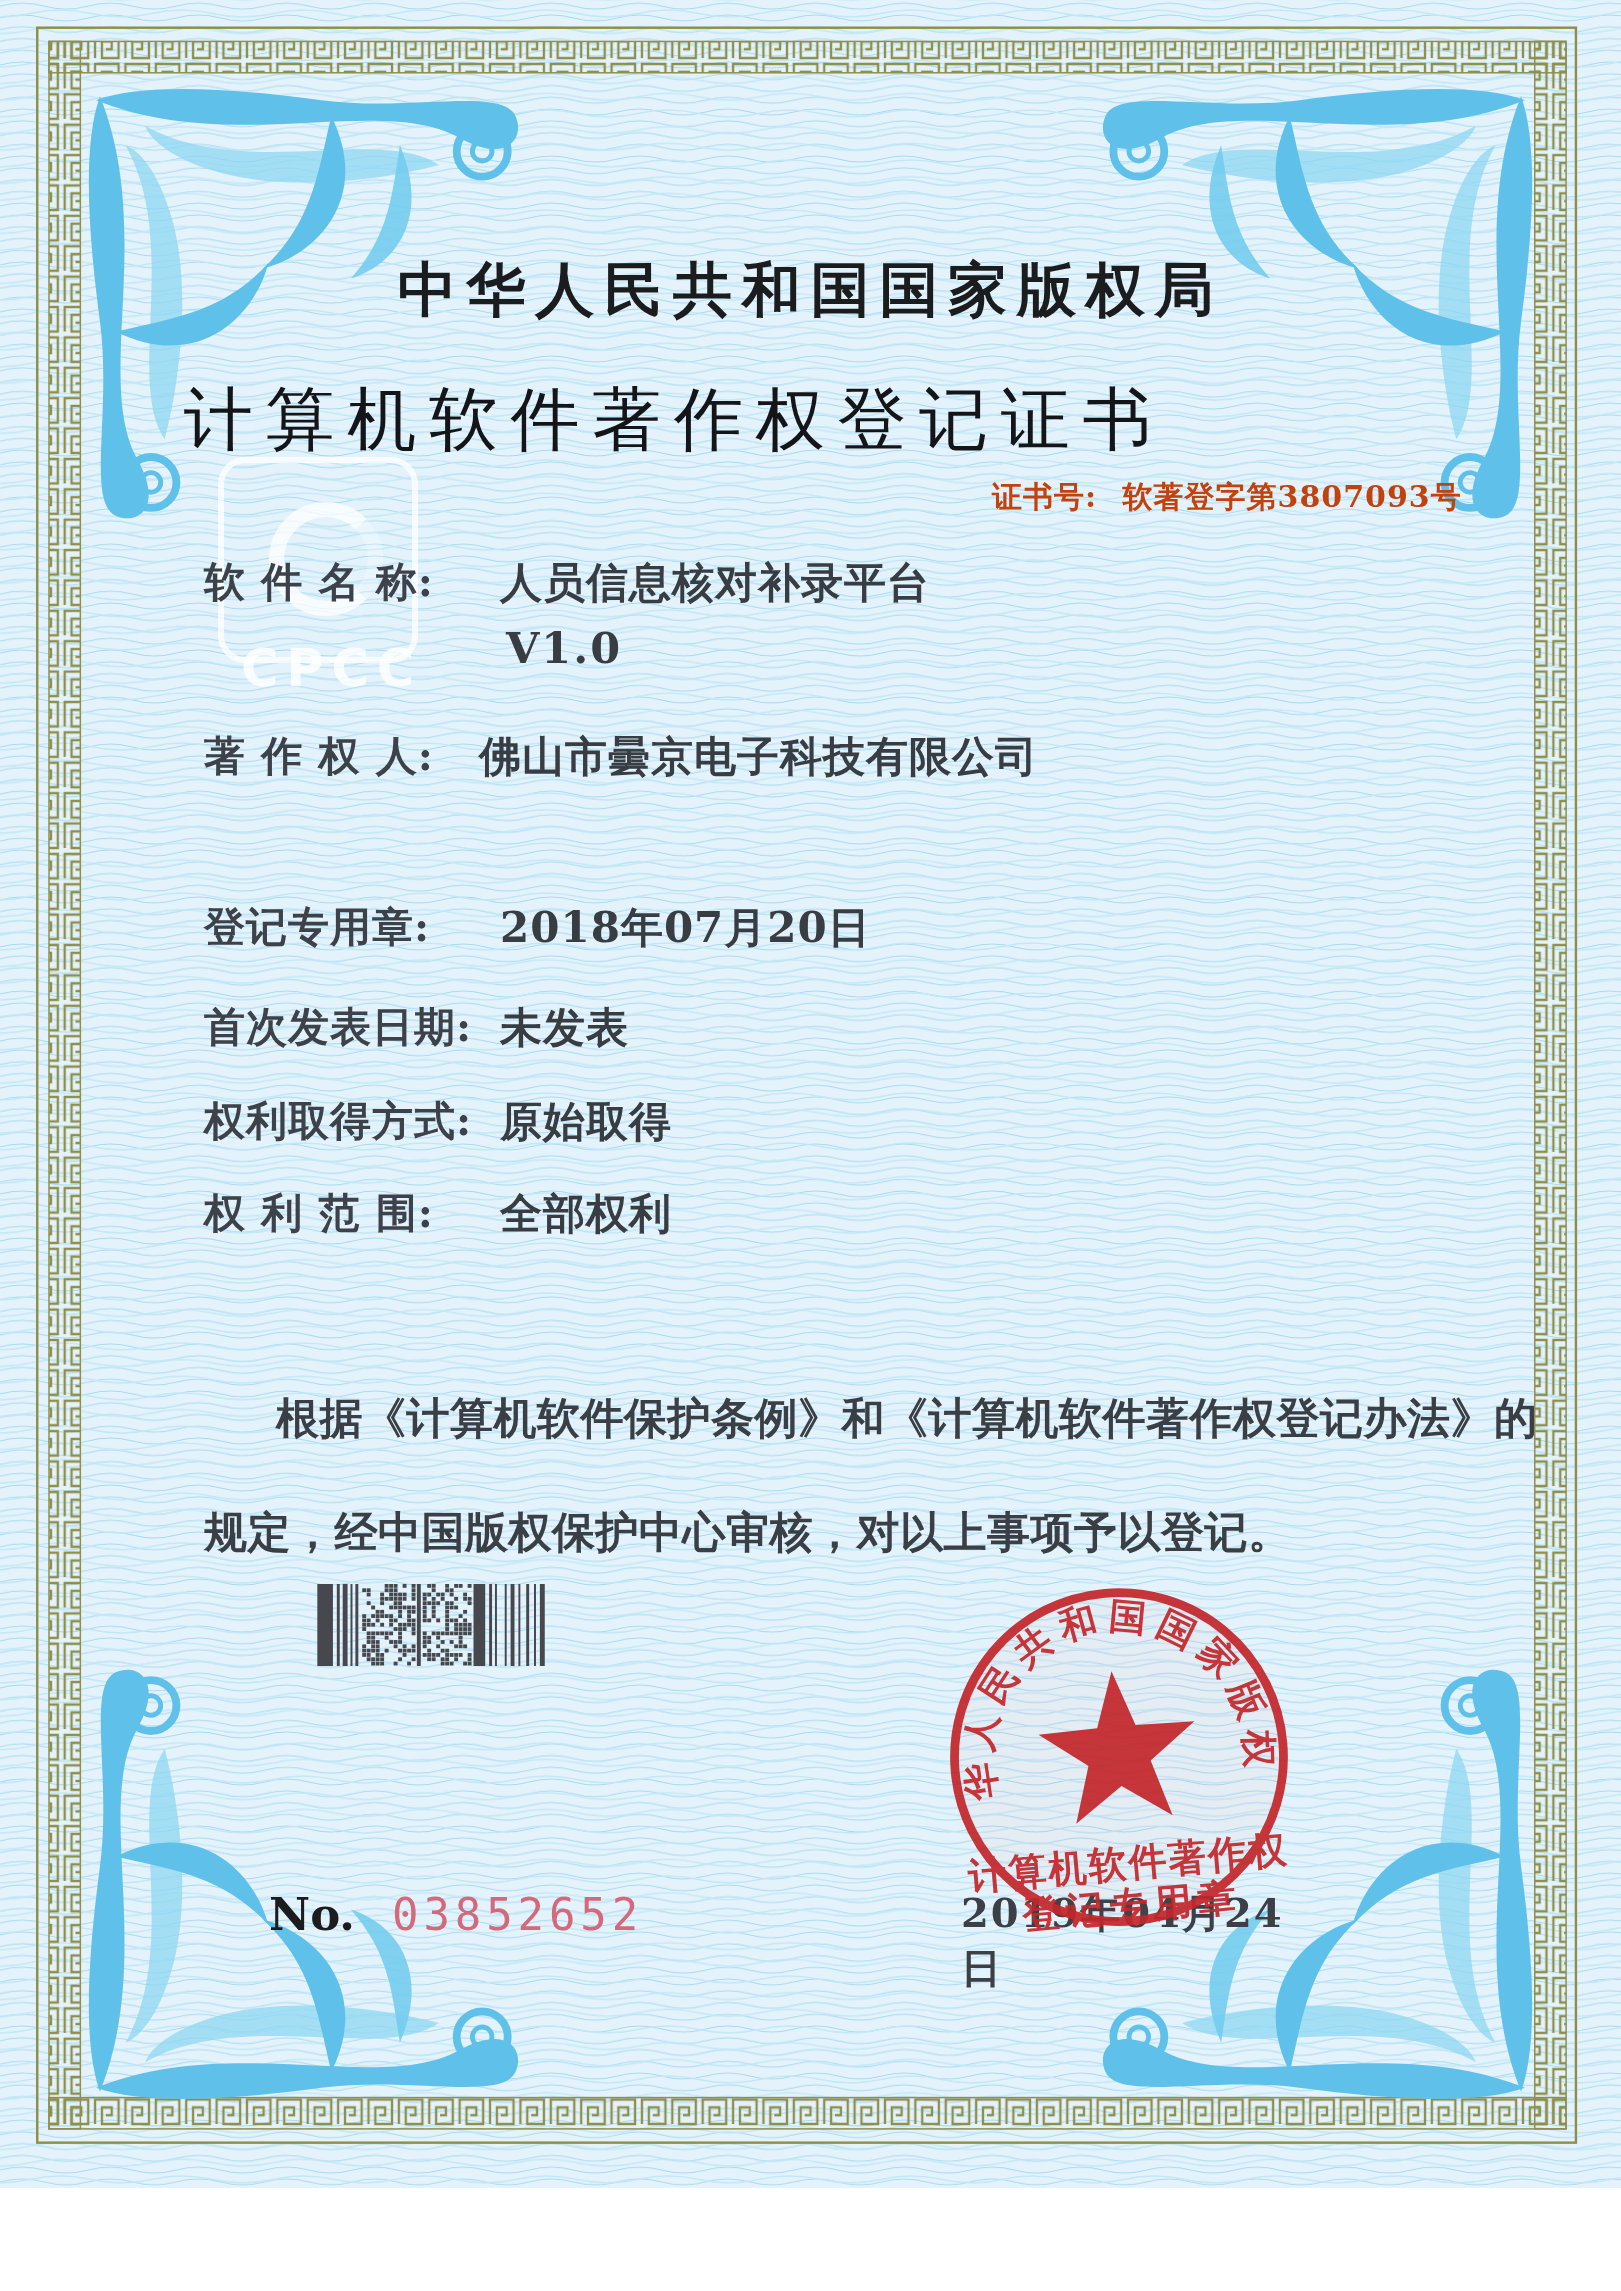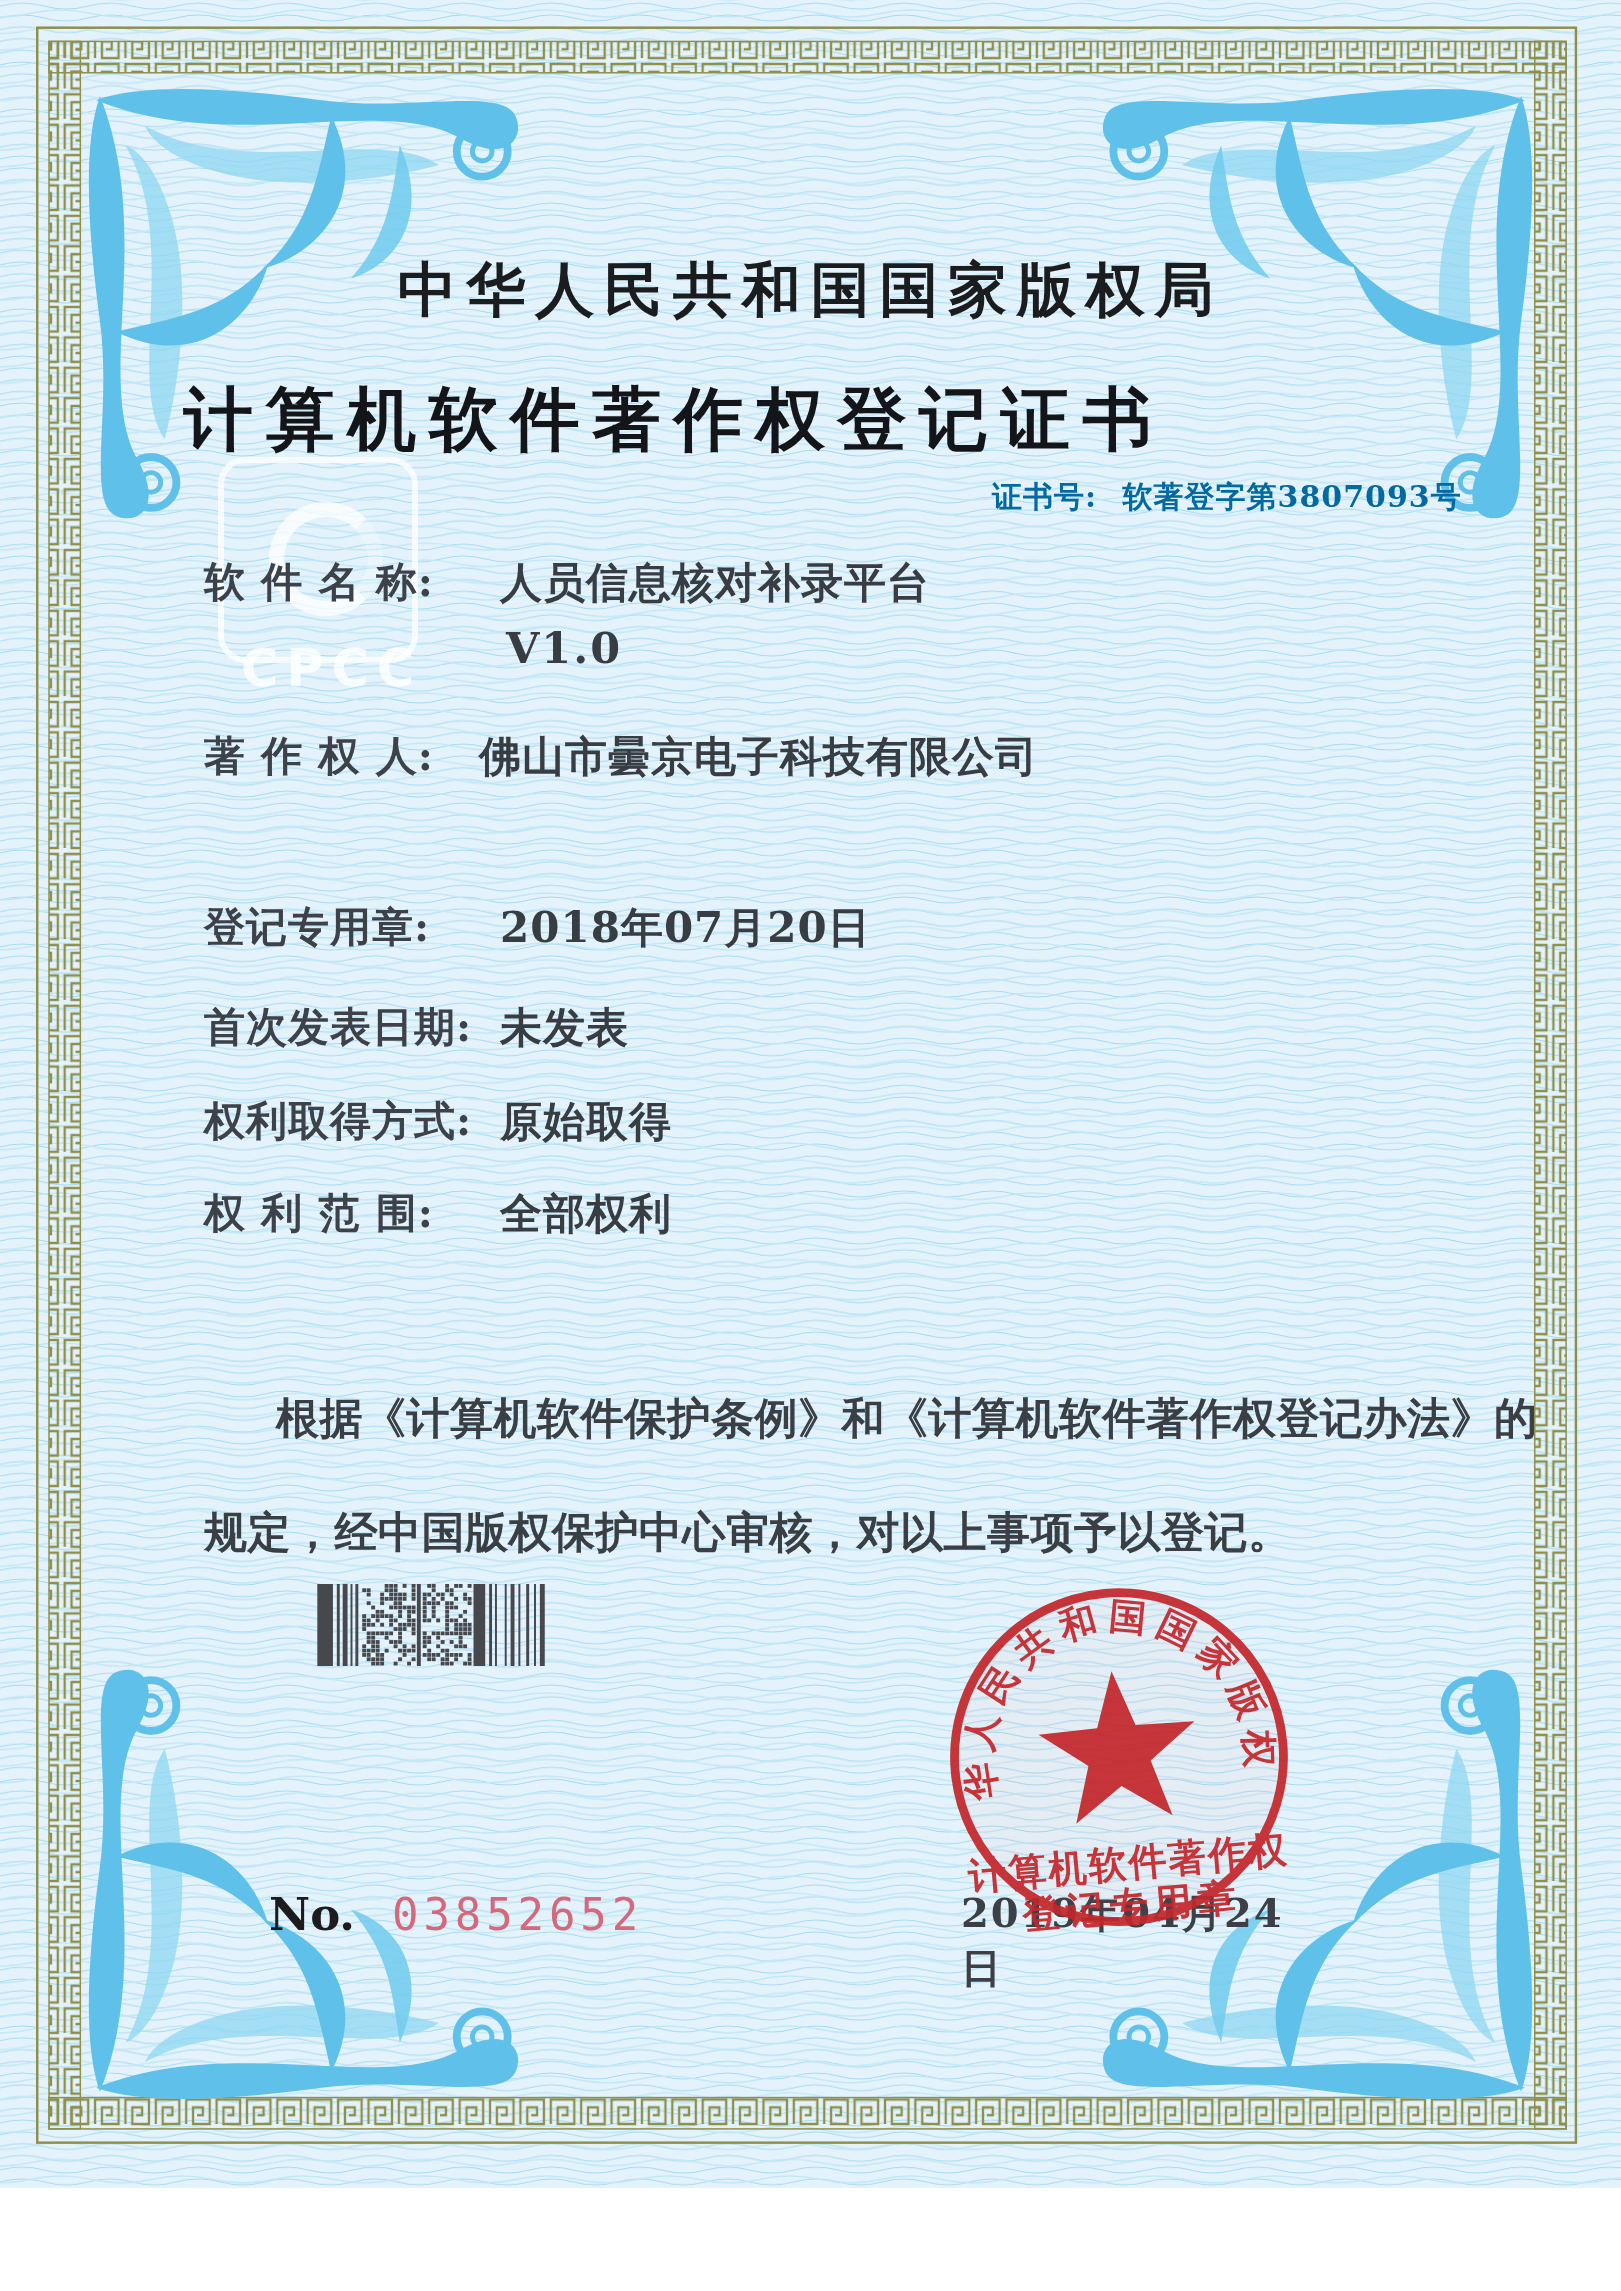--- a/index.html
+++ b/index.html
@@ -17,25 +17,25 @@
   }
   .decor{position:absolute;left:0;top:0;}
   
   .txt{position:absolute;color:#3d4149;}
   .title1{
     left:0;top:251px;width:1621px;text-align:center;
     font-size:59px;font-weight:700;letter-spacing:9.8px;color:#1b1c1e;
   }
   .title2{
     left:0;top:374px;width:1348px;text-align:center;
-    font-size:69px;font-weight:700;letter-spacing:12.7px;color:#141518;
+    font-size:69px;font-weight:400;letter-spacing:12.7px;color:#141518;
   }
   .certline{
     left:992px;top:477px;display:flex;gap:25.5px;
-    font-size:30px;font-weight:600;color:#0369a1;letter-spacing:1px;
+    font-size:30px;font-weight:600;color:#c2410c;letter-spacing:1px;
   }
   .frow{position:absolute;left:0;width:1355px;height:59px;}
   .flabel{
     position:absolute;left:204px;font-size:41px;font-weight:600;
     color:#3d4149;letter-spacing:1px;white-space:pre;
   }
   .fvalue{
     position:absolute;left:500px;font-size:42px;font-weight:600;
     color:#383c43;letter-spacing:1px;white-space:pre;
   }

